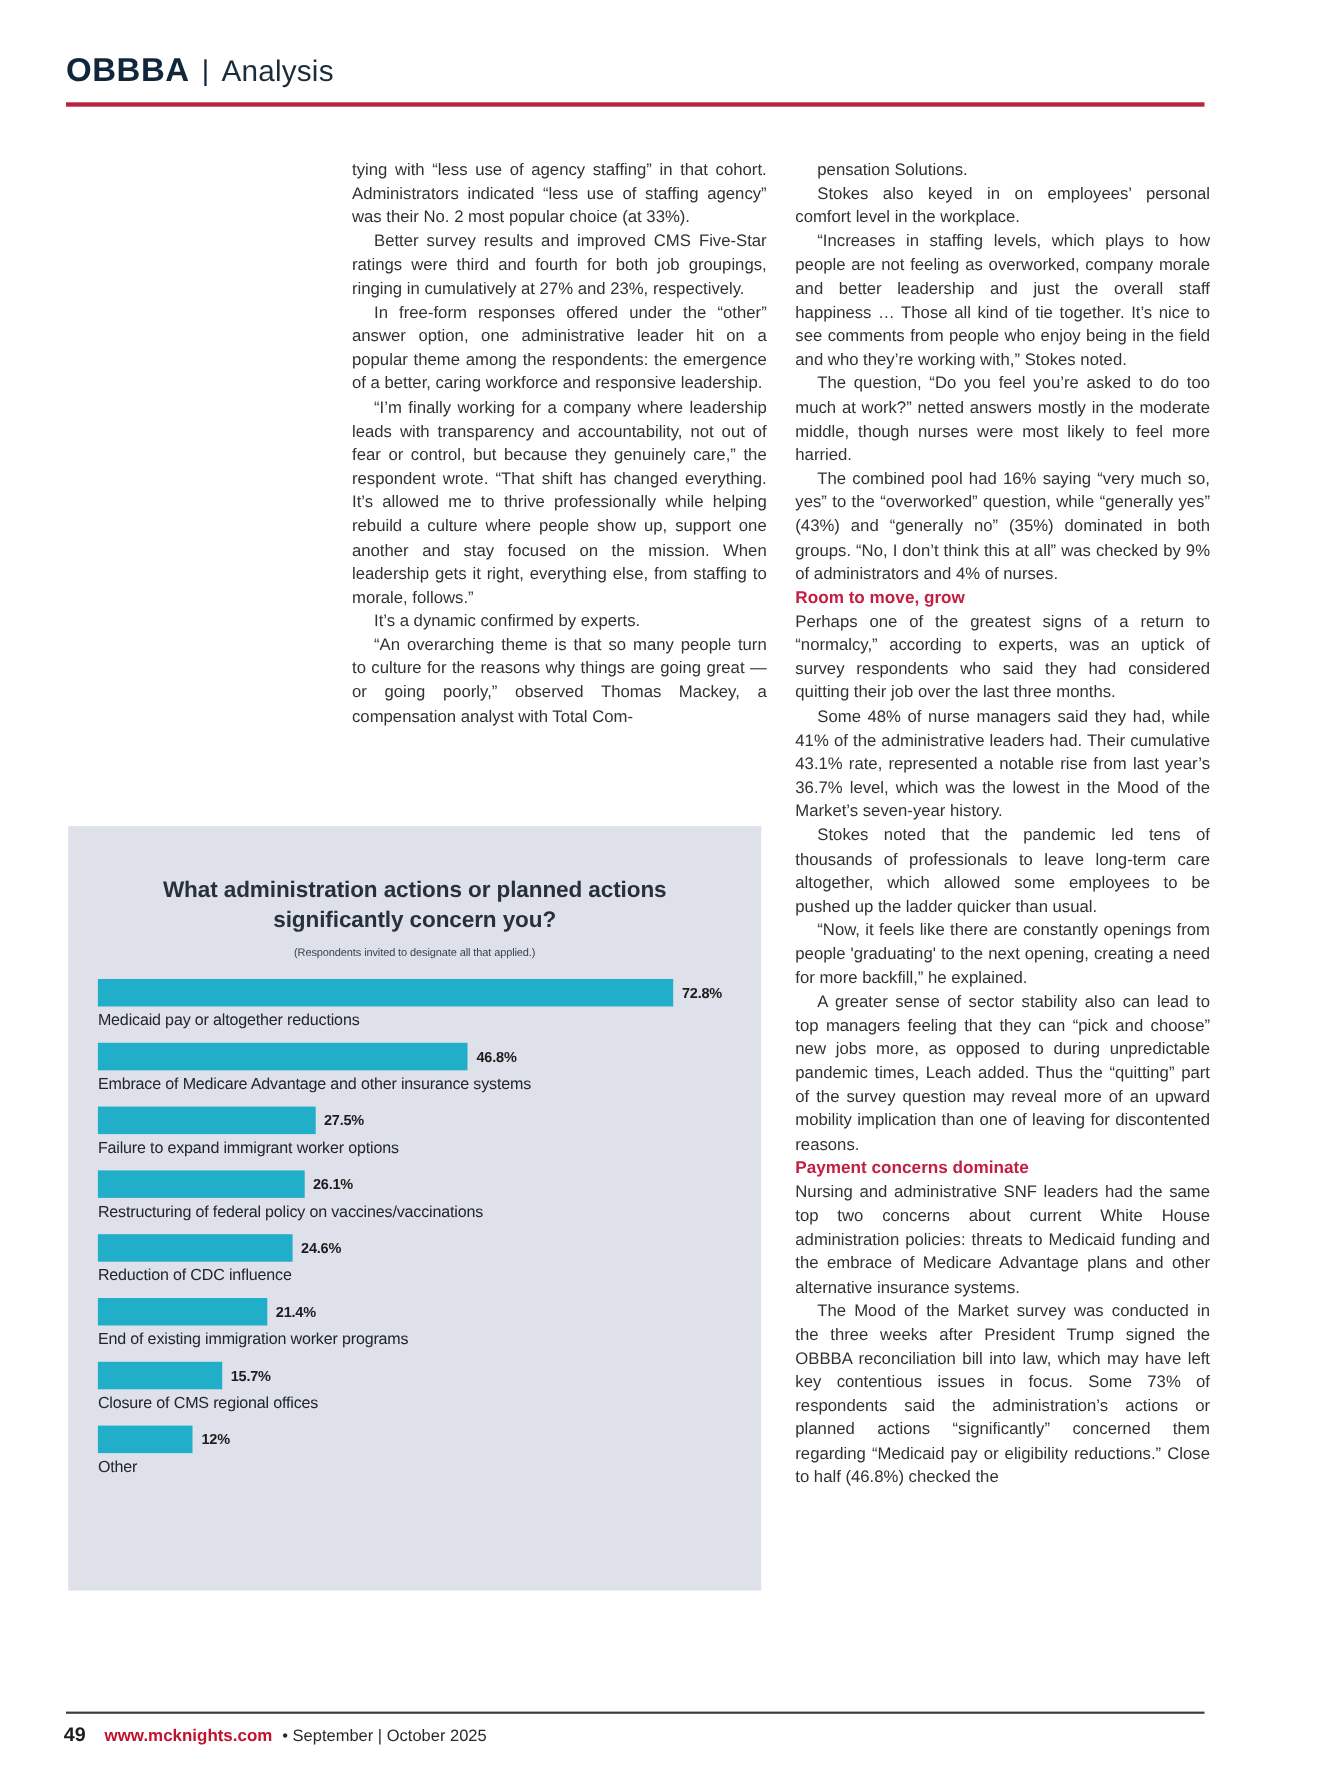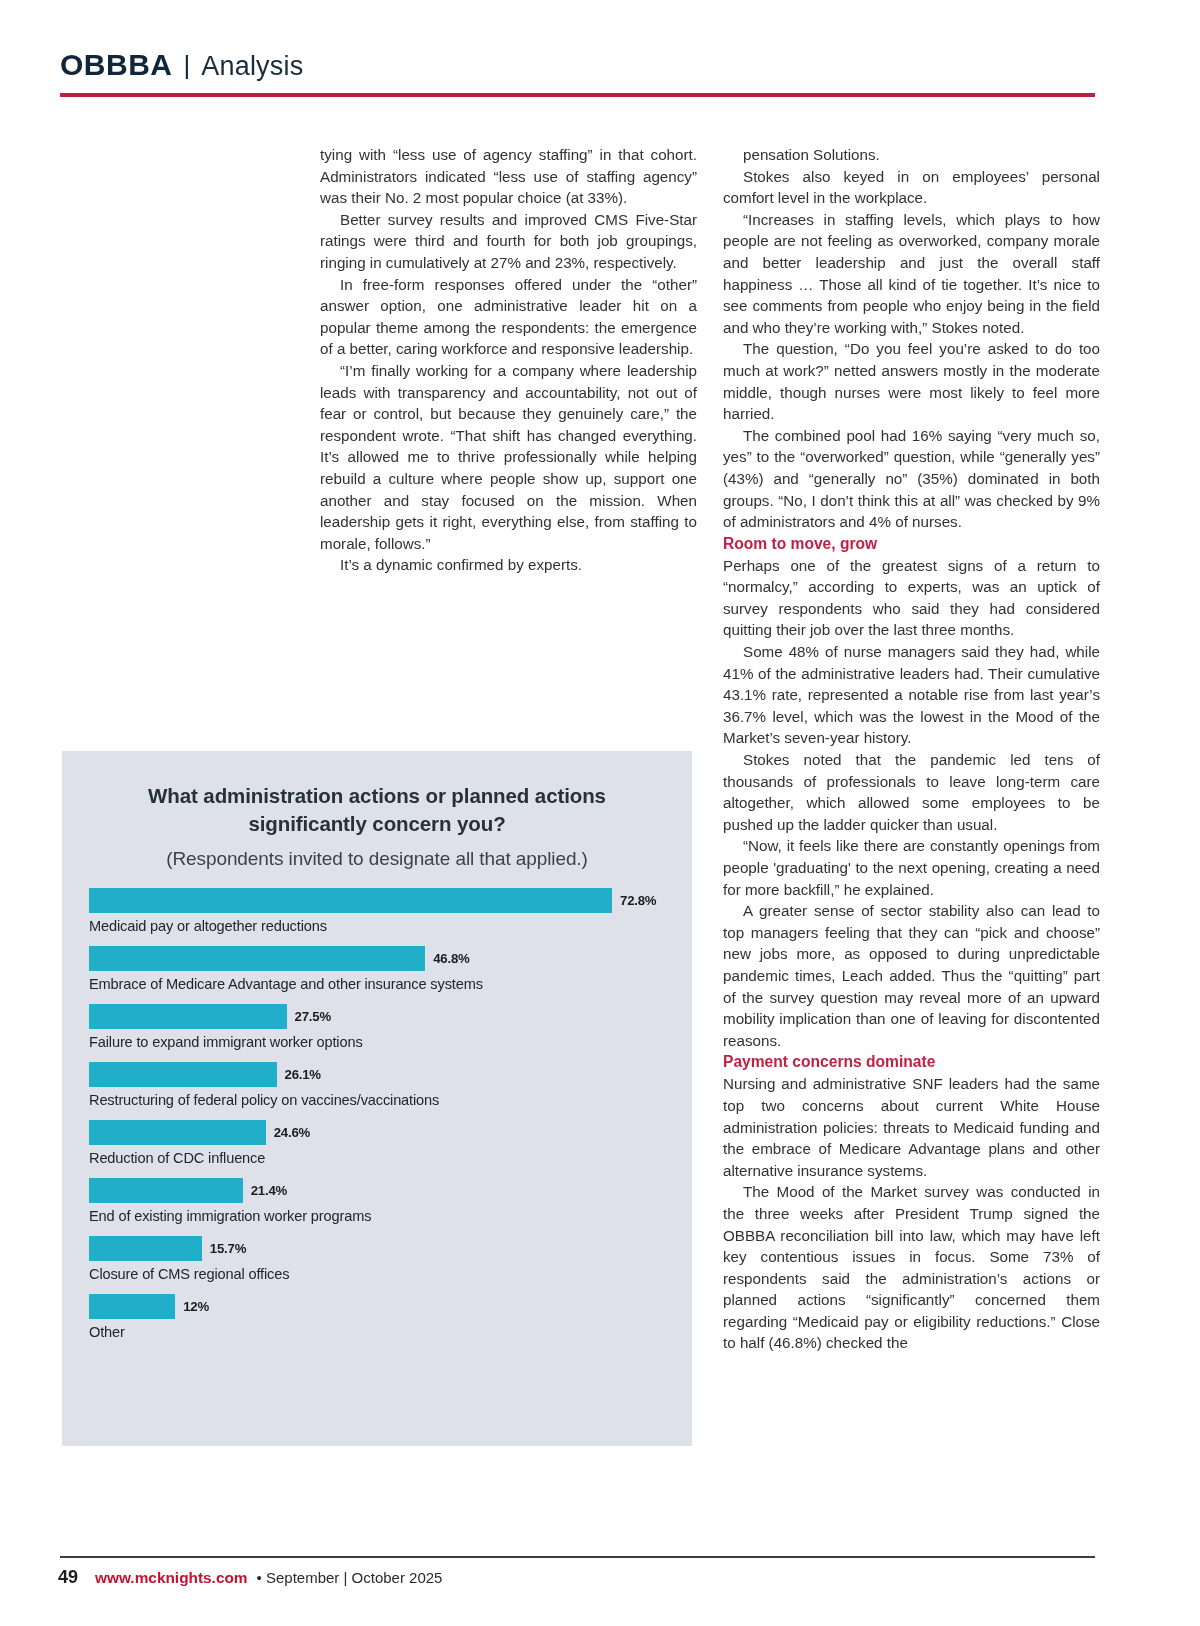--- a/index.html
+++ b/index.html
@@ -93,32 +93,32 @@
   .chart-panel {
     position: absolute;
     left: 62px;
     top: 751px;
     width: 630px;
     height: 695px;
     background: #dee0ea;
   }
   .chart-title {
     margin: 0;
-    padding: 31px 38px 0 38px;
+    padding: 44px 38px 0 38px;
     text-align: center;
     font-size: 20.5px;
     line-height: 28px;
     font-weight: bold;
     color: #27313b;
     letter-spacing: -0.1px;
   }
   .chart-subtitle {
     margin: 10px 0 0 0;
     text-align: center;
-    font-size: 19px;
+    font-size: 10px;
     color: #3a434c;
     letter-spacing: -0.1px;
   }
   .chart-body {
     margin-top: 18px;
     padding: 0 30px 0 27px;
   }
   .bar-row {
     margin-bottom: 12px;
   }
@@ -193,20 +193,21 @@
     </div>
     <div class="mast-rule"></div>
   </div>
 
   <div class="col left" id="col-left">
       <p class="">tying with “less use of agency staffing” in that cohort. Administrators indicated “less use of staffing agency” was their No. 2 most popular choice (at 33%).</p>
       <p class="indent">Better survey results and improved CMS Five-Star ratings were third and fourth for both job groupings, ringing in cumulatively at 27% and 23%, respectively.</p>
       <p class="indent">In free-form responses offered under the “other” answer option, one administrative leader hit on a popular theme among the respondents: the emergence of a better, caring workforce and responsive leadership.</p>
       <p class="indent">“I’m finally working for a company where leadership leads with transparency and accountability, not out of fear or control, but because they genuinely care,” the respondent wrote. “That shift has changed everything. It’s allowed me to thrive professionally while helping rebuild a culture where people show up, support one another and stay focused on the mission. When leadership gets it right, everything else, from staffing to morale, follows.”</p>
       <p class="indent">It’s a dynamic confirmed by experts.</p>
+      <p class="indent">“An overarching theme is that so many people turn to culture for the reasons why things are going great — or going poorly,” observed Thomas Mackey, a compensation analyst with Total Com-</p>
     </div>
 
   <div class="col right" id="col-right">
       <p class="indent">pensation Solutions.</p>
       <p class="indent">Stokes also keyed in on employees’ personal comfort level in the workplace.</p>
       <p class="indent">“Increases in staffing levels, which plays to how people are not feeling as overworked, company morale and better leadership and just the overall staff happiness … Those all kind of tie together. It’s nice to see comments from people who enjoy being in the field and who they’re working with,” Stokes noted.</p>
       <p class="indent">The question, “Do you feel you’re asked to do too much at work?” netted answers mostly in the moderate middle, though nurses were most likely to feel more harried.</p>
       <p class="indent">The combined pool had 16% saying “very much so, yes” to the “overworked” question, while “generally yes” (43%) and “generally no” (35%) dominated in both groups. “No, I don’t think this at all” was checked by 9% of administrators and 4% of nurses.</p>
       <p class="subhead">Room to move, grow</p>
       <p class="">Perhaps one of the greatest signs of a return to “normalcy,” according to experts, was an uptick of survey respondents who said they had considered quitting their job over the last three months.</p>

